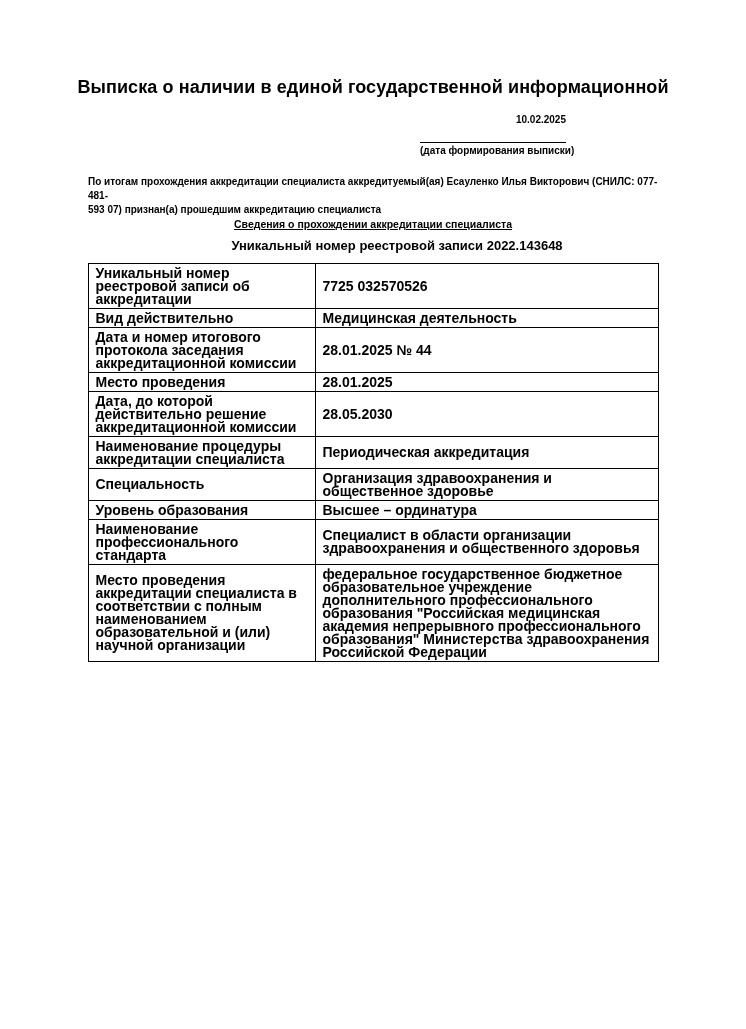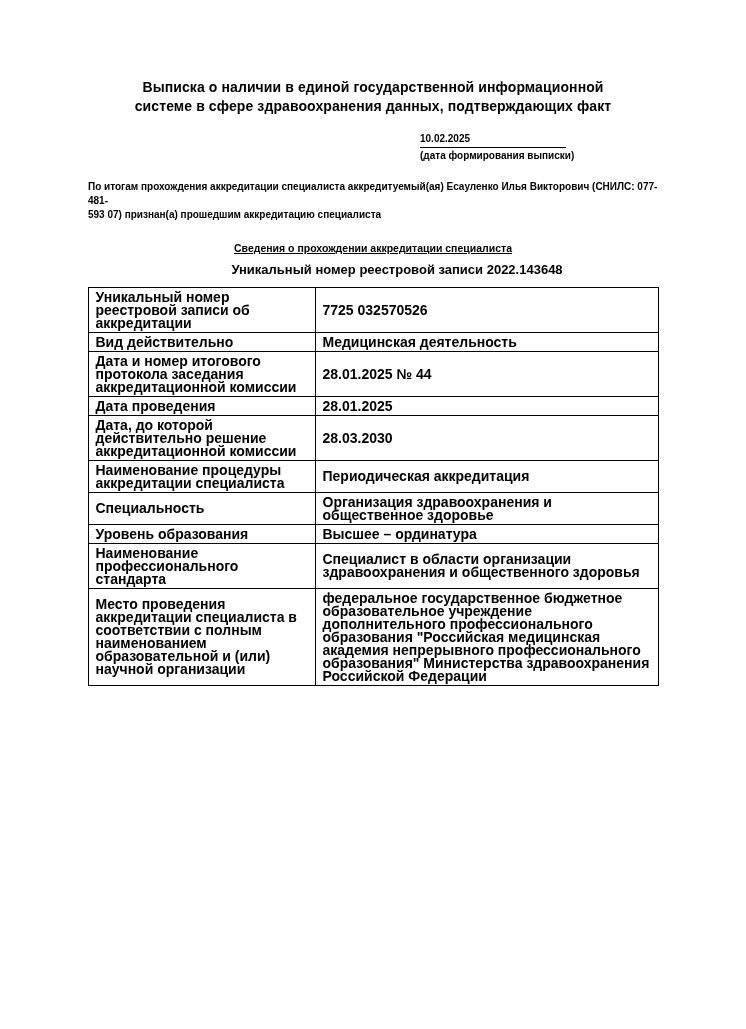--- a/index.html
+++ b/index.html
@@ -16,49 +16,48 @@
   .page {
     position: relative;
     width: 746px;
     height: 1029px;
     overflow: hidden;
     background: #ffffff;
   }
   .doc-title {
     padding-top: 78px;
     text-align: center;
-    font-size: 14px;
+    font-size: 18px;
     line-height: 19px;
     letter-spacing: 0.1px;
   }
   .date-block {
     margin-top: 16px;
     margin-left: 420px;
     width: 146px;
     font-size: 10px;
   }
   .date-value {
-    text-align: left;
+    text-align: right;
     line-height: 13px;
-    padding-bottom: 2px;
+    padding-bottom: 16px;
     border-bottom: 1.4px solid #000000;
   }
   .date-caption {
     text-align: right;
     white-space: nowrap;
     line-height: 13px;
     margin-top: 1px;
   }
   .intro {
     margin: 18px 88px 0 88px;
     font-size: 10px;
     line-height: 14px;
   }
   .section-header {
-    margin-top: 19px;
     text-align: center;
     font-size: 10.5px;
     line-height: 14px;
     text-decoration: underline;
   }
   .registry-heading {
     margin-top: 6px;
     text-align: center;
     font-size: 13px;
     line-height: 17px;
@@ -81,21 +80,20 @@
     word-wrap: break-word;
   }
 </style>
 </head>
 <body>
 
 <div class="page">
 
   <div class="doc-title">
     <div>Выписка о наличии в единой государственной информационной</div>
-    <div>системе в сфере здравоохранения данных, подтверждающих факт</div>
   </div>
 
   <div class="date-block">
     <div class="date-value">10.02.2025</div>
     <div class="date-caption">(дата формирования выписки)</div>
   </div>
 
   <div class="intro">
     <div>По итогам прохождения аккредитации специалиста аккредитуемый(ая) Есауленко Илья Викторович (СНИЛС: 077-481-</div>
     <div>593 07) признан(а) прошедшим аккредитацию специалиста</div>
@@ -117,26 +115,26 @@
         </tr>
         <tr>
           <td>Вид действительно</td>
           <td>Медицинская деятельность</td>
         </tr>
         <tr>
           <td>Дата и номер итогового протокола заседания аккредитационной комиссии</td>
           <td>28.01.2025 № 44</td>
         </tr>
         <tr>
-          <td>Дата проведения</td>
+          <td>Место проведения</td>
           <td>28.01.2025</td>
         </tr>
         <tr>
           <td>Дата, до которой действительно решение аккредитационной комиссии</td>
-          <td>28.03.2030</td>
+          <td>28.05.2030</td>
         </tr>
         <tr>
           <td>Наименование процедуры аккредитации специалиста</td>
           <td>Периодическая аккредитация</td>
         </tr>
         <tr>
           <td>Специальность</td>
           <td>Организация здравоохранения и общественное здоровье</td>
         </tr>
         <tr>

